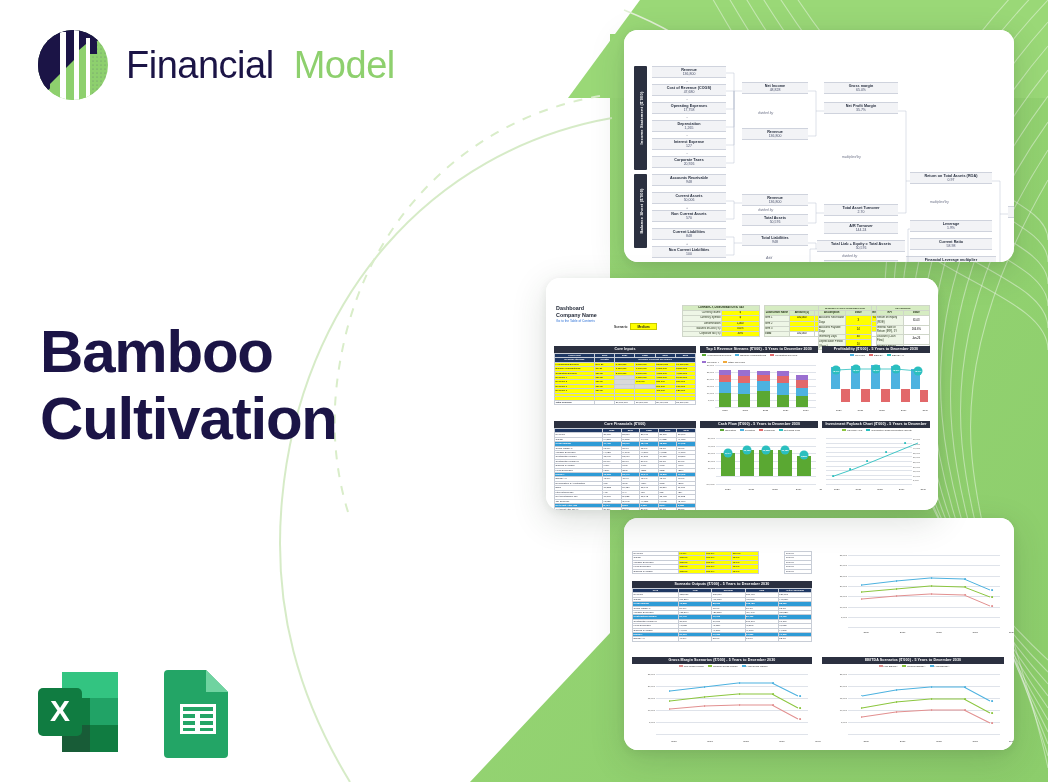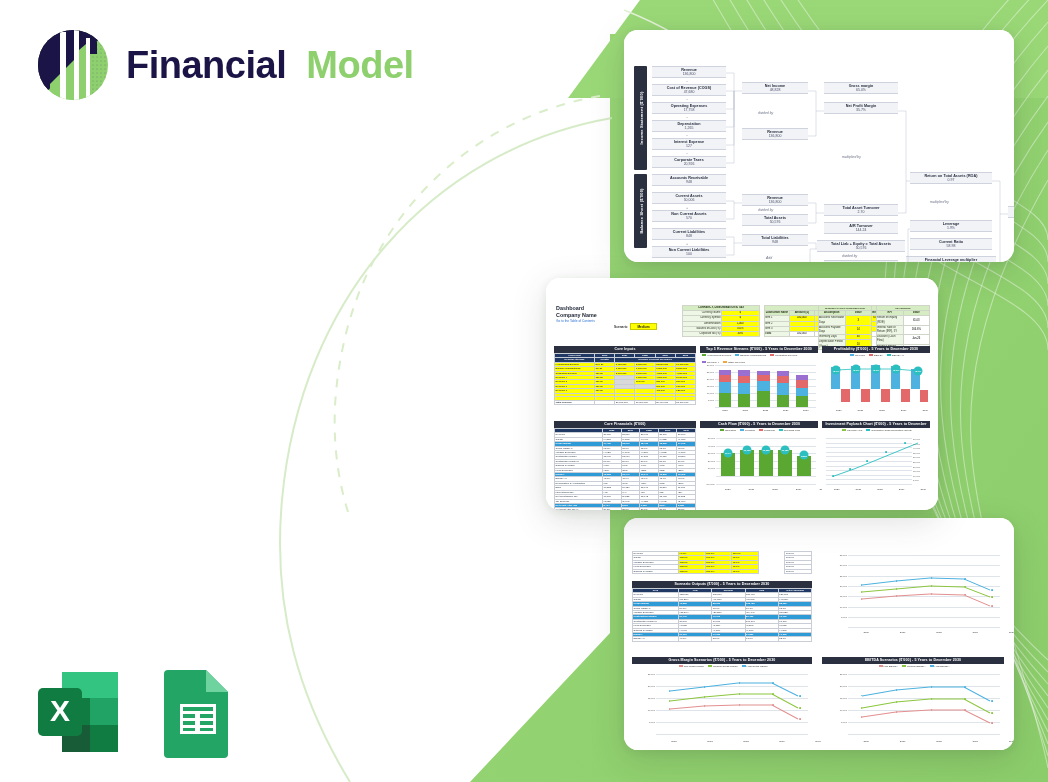--- a/index.html
+++ b/index.html
@@ -18,21 +18,21 @@
     position: absolute; left: 0; top: 0; width: 1048px; height: 782px;
     overflow: hidden; pointer-events: none;
   }
   .bg-swoosh { position:absolute; inset:0; }
 
   
   .left-panel { position: absolute; left: 0; top: 0; width: 470px; height: 782px; z-index: 6; }
 
   .logo-row { position: absolute; left: 36px; top: 28px; display: flex; align-items: center; gap: 16px; }
   .logo-mark { width: 74px; height: 74px; position: relative; flex: none; }
-  .logo-text { font-size: 38px; font-weight: 700; letter-spacing: -0.5px; line-height: 1; white-space: nowrap; }
+  .logo-text { font-size: 38px; font-weight: 400; letter-spacing: -0.5px; line-height: 1; white-space: nowrap; }
   .logo-text .w1 { color: #1b1446; }
   .logo-text .w2 { color: #8ed06e; }
 
   .headline {
     position: absolute; left: 40px; top: 318px;
     font-size: 60px; font-weight: 700; line-height: 1.12;
     color: #1b1446; letter-spacing: -1.2px; max-width: 400px;
   }
   .headline .l2 { display: block; }
 
@@ -209,20 +209,24 @@
             </g>
           </g>
         </svg>
       </div>
       <div class="logo-text">
         <span class="w1">Financial</span>
         <span>&nbsp;</span><span class="w2">Model</span>
       </div>
     </div>
 
+    <h1 class="headline">
+      <span>Bamboo</span>
+      <span class="l2">Cultivation</span>
+    </h1>
 
     <div class="app-icons">
       <div class="app-icon">
         <svg width="92" height="92" viewBox="0 0 92 92" xmlns="http://www.w3.org/2000/svg">
           <rect x="30" y="6" width="56" height="80" rx="5" fill="#21A366"></rect>
           <rect x="30" y="6" width="56" height="26" fill="#33C481"></rect>
           <rect x="58" y="6" width="28" height="26" fill="#33C481"></rect>
           <rect x="30" y="32" width="56" height="27" fill="#107C41"></rect>
           <rect x="58" y="32" width="28" height="27" fill="#21A366"></rect>
           <rect x="30" y="59" width="56" height="27" fill="#185C37"></rect>

